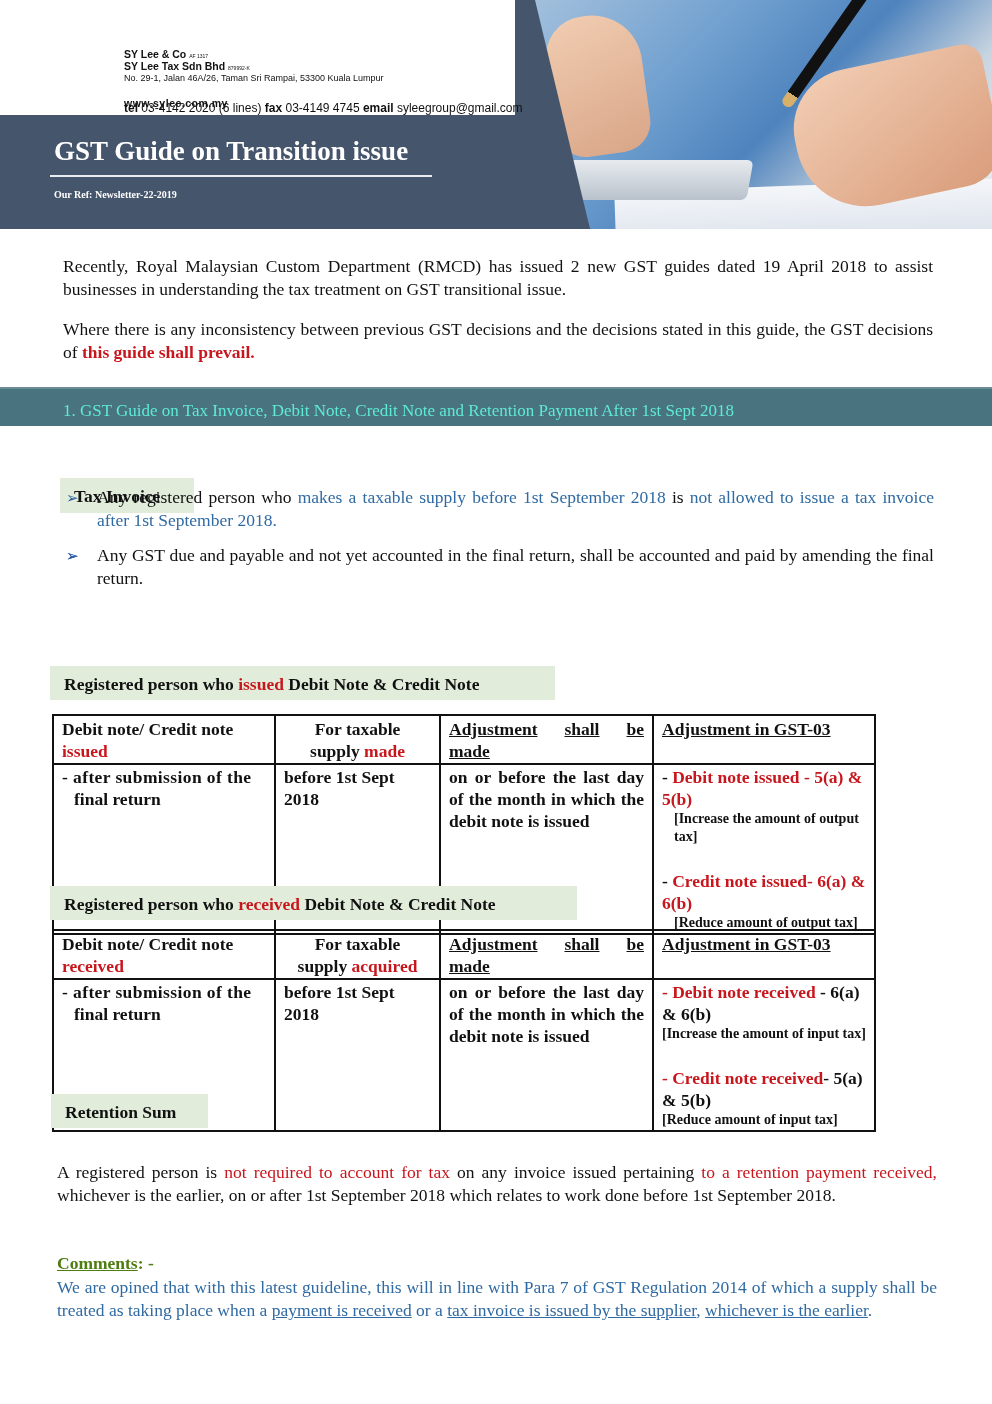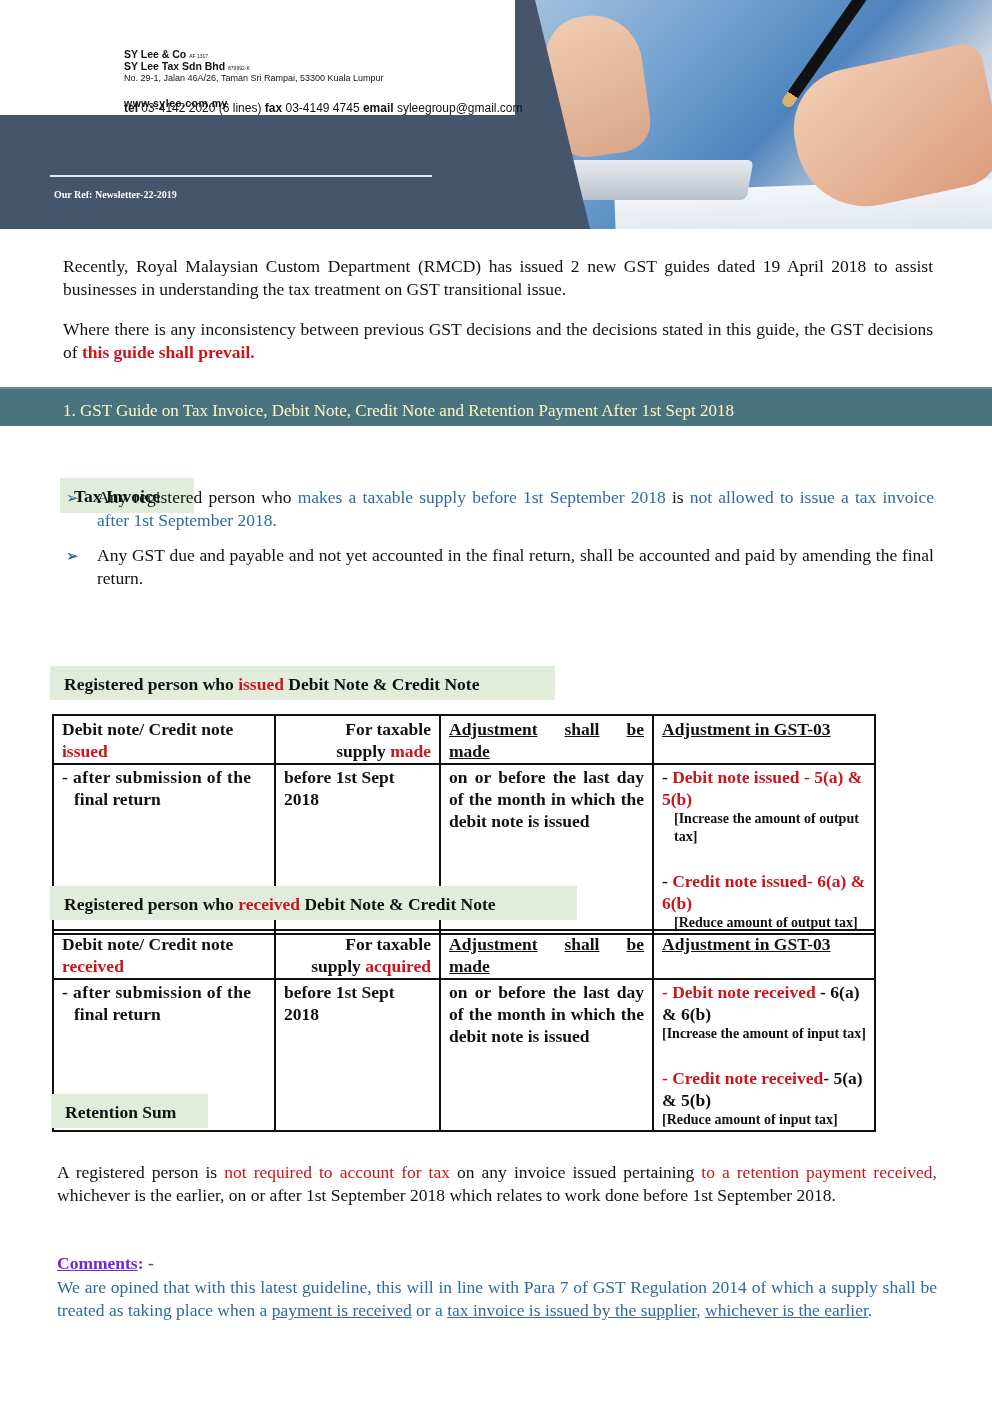--- a/index.html
+++ b/index.html
@@ -46,42 +46,42 @@
   .title-rule { position: absolute; left: 50px; top: 175px; width: 382px; height: 2px; background: #e9edf2; }
   .ref { position: absolute; left: 54px; top: 189px; color: #fff; font-size: 10px; font-weight: bold; white-space: nowrap; }
 
   
   .p { position: absolute; font-size: 17.5px; line-height: 23px; text-align: justify; }
   .red { color: #c8161d; }
   .red-b { color: #c8161d; font-weight: bold; }
   .blue { color: #2f6aa3; }
 
   .section-bar { position: absolute; left: 0; top: 387px; width: 992px; height: 39px; background: #4a7380;
-    border-top: 2px solid #6a8c97; color: #fef9c3; font-size: 17px; line-height: 44px; padding-left: 63px; white-space: nowrap; overflow: hidden; }
+    border-top: 2px solid #6a8c97; color: #5eead4; font-size: 17px; line-height: 44px; padding-left: 63px; white-space: nowrap; overflow: hidden; }
 
   .tag { position: absolute; background: #e1edda; font-weight: bold; font-size: 17.5px; color: #111; padding-left: 14px; white-space: nowrap; }
   .bullets { position: absolute; left: 64px; top: 486px; width: 870px; }
   .bullet { position: relative; padding-left: 33px; font-size: 17.5px; line-height: 23px; text-align: justify; margin-bottom: 12px; }
   .bullet .arrow { position: absolute; left: 2px; top: 1px; color: #2b5aa0; font-size: 15px; font-family: "DejaVu Sans", sans-serif; }
 
   table.gst { position: absolute; left: 52px; width: 824px; border-collapse: collapse; font-size: 17.5px; }
   table.gst td, table.gst th { border: 2px solid #111; vertical-align: top; line-height: 22px; }
   table.gst th { font-weight: bold; padding: 2px 8px 1px 8px; text-align: left; }
   table.gst td { padding: 1px 8px; font-weight: bold; }
   table.gst .c1 { width: 222px; }
   table.gst .c2 { width: 165px; }
   table.gst .c3 { width: 213px; }
-  table.gst th.center { text-align: right; }
+  table.gst th.center { text-align: center; }
   .u { text-decoration: underline; }
   .justify-h { display: flex; justify-content: space-between; }
   .sub { font-size: 14px; line-height: 18px; display: block; }
   .indent { padding-left: 12px; }
   .gap { height: 24px; display: block; }
 
-  .comments-title { position: absolute; left: 57px; top: 1253px; color: #6d28d9; font-size: 17.5px; font-weight: bold; }
+  .comments-title { position: absolute; left: 57px; top: 1253px; color: #4d7c0f; font-size: 17.5px; font-weight: bold; }
   .comments-title .u { text-decoration: underline; }
   .comments { position: absolute; left: 57px; top: 1276px; width: 880px; color: #2f6aa3; font-size: 17.5px; line-height: 23px; text-align: justify; }
   .comments .u { text-decoration: underline; }
 </style>
 </head>
 <body>
 
 <div class="header">
   <div class="header-photo">
     <div class="photo-paper"></div>
@@ -107,20 +107,21 @@
       <b>tel</b>
       <span>03-4142 2020 (6 lines)</span>
       <b>fax</b>
       <span>03-4149 4745</span>
       <b>email</b>
       <span>syleegroup@gmail.com</span>
     </div>
     <div class="firm f5">www.sylee.com.my</div>
   </div>
 
+  <div class="title">GST Guide on Transition issue</div>
   <div class="title-rule"></div>
   <div class="ref">Our Ref: Newsletter-22-2019</div>
 </div>
 
 <div class="p" style="left:63px; top:255px; width:870px;">Recently, Royal Malaysian Custom Department (RMCD) has issued 2 new GST guides dated 19 April 2018 to assist businesses in understanding the tax treatment on GST transitional issue.</div>
 <div class="p" style="left:63px; top:318px; width:870px;">
   <span>Where there is any inconsistency between previous GST decisions and the decisions stated in this guide, the GST decisions of </span><span class="red-b">this guide shall prevail.</span>
 </div>
 
 <div class="section-bar">1. GST Guide on Tax Invoice, Debit Note, Credit Note and Retention Payment After 1st Sept 2018</div>

